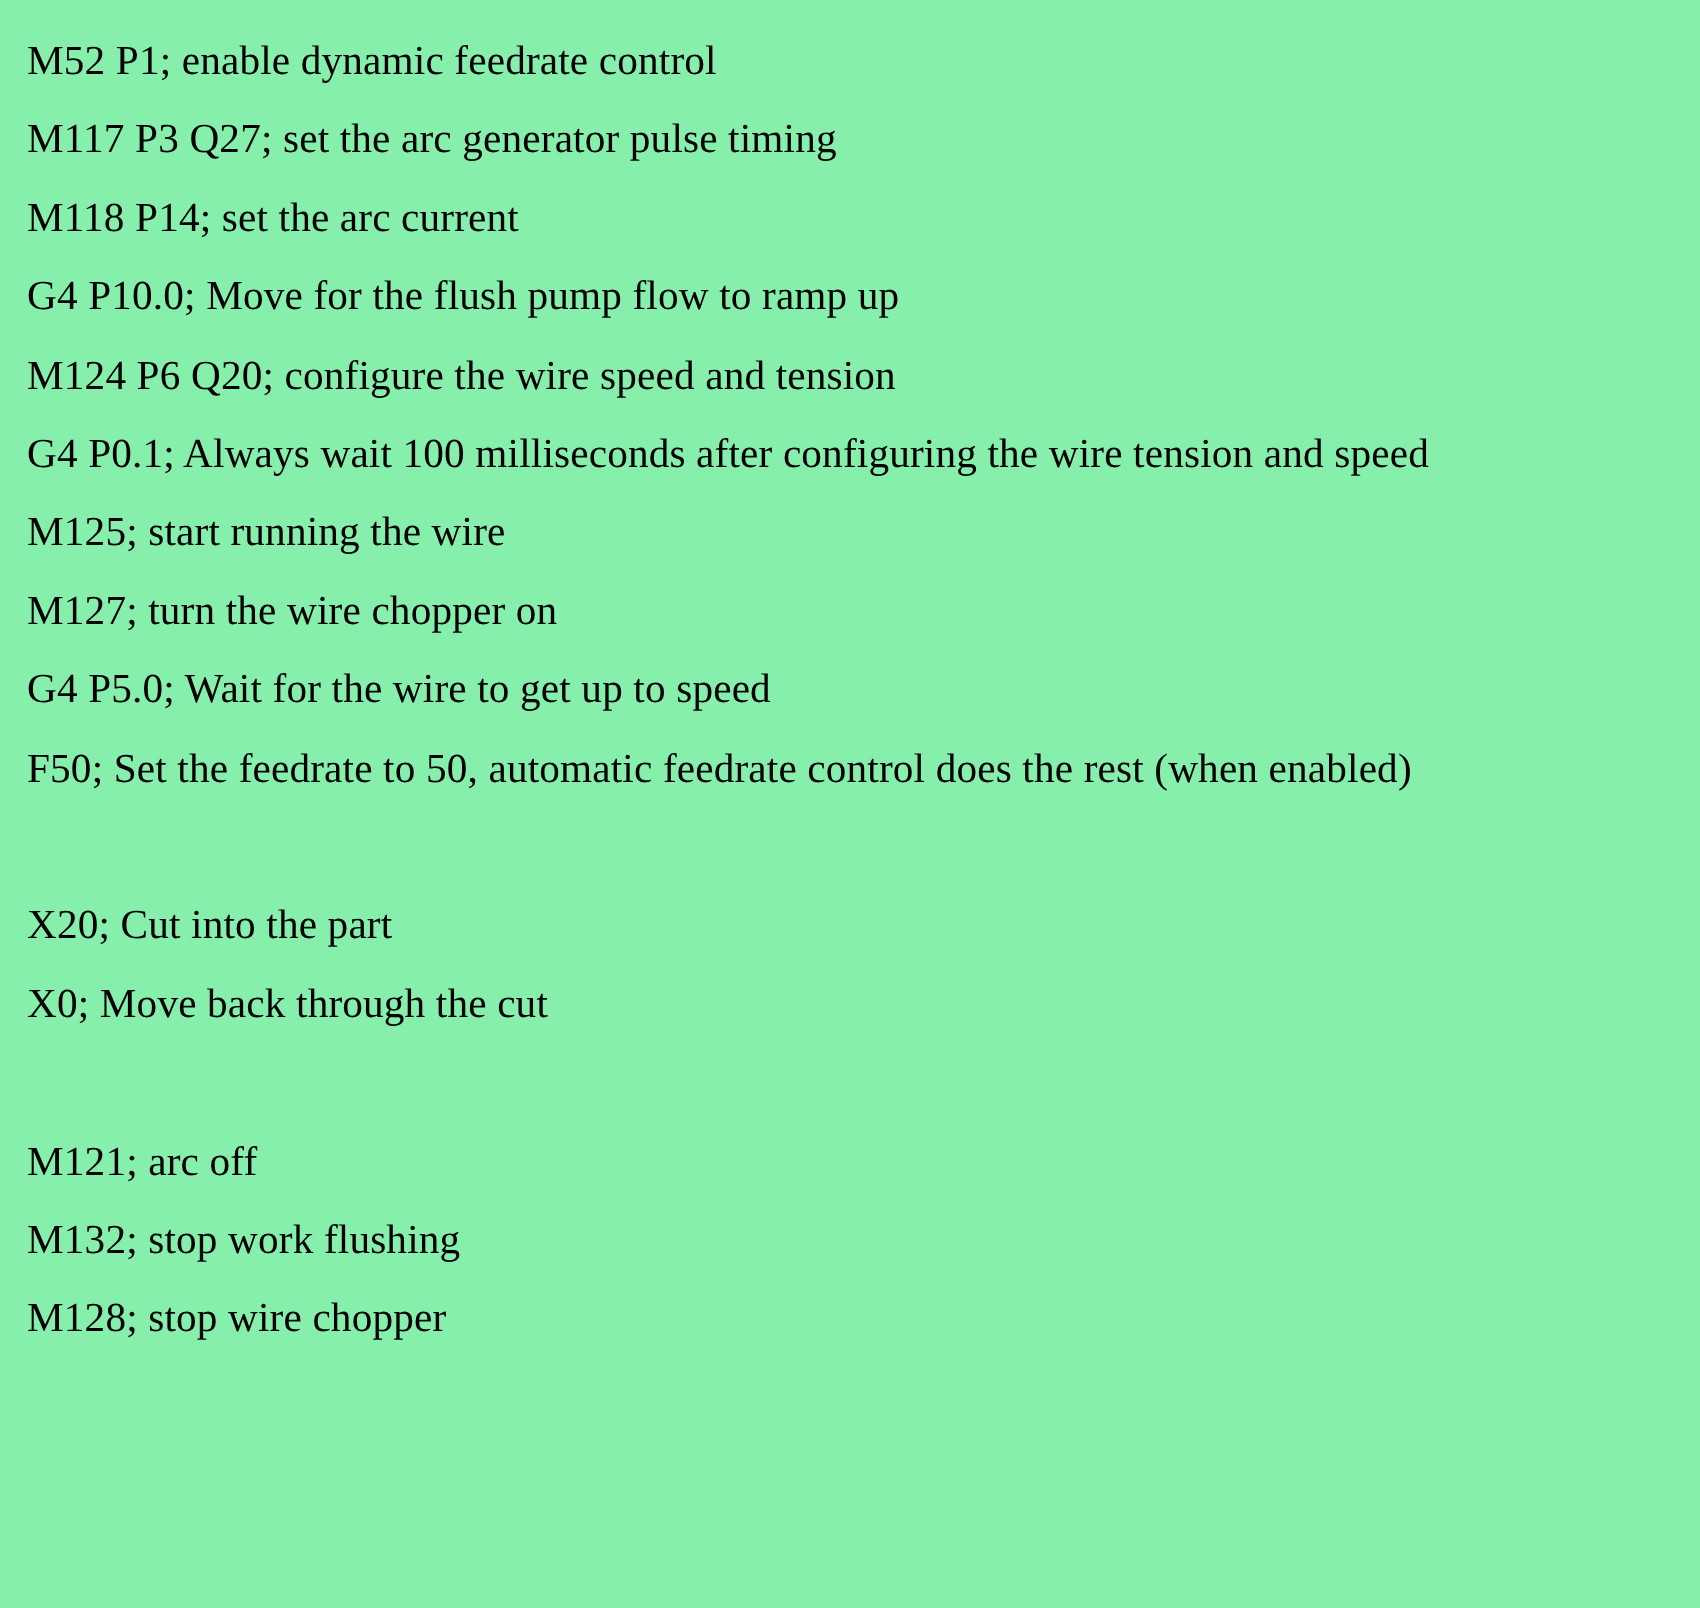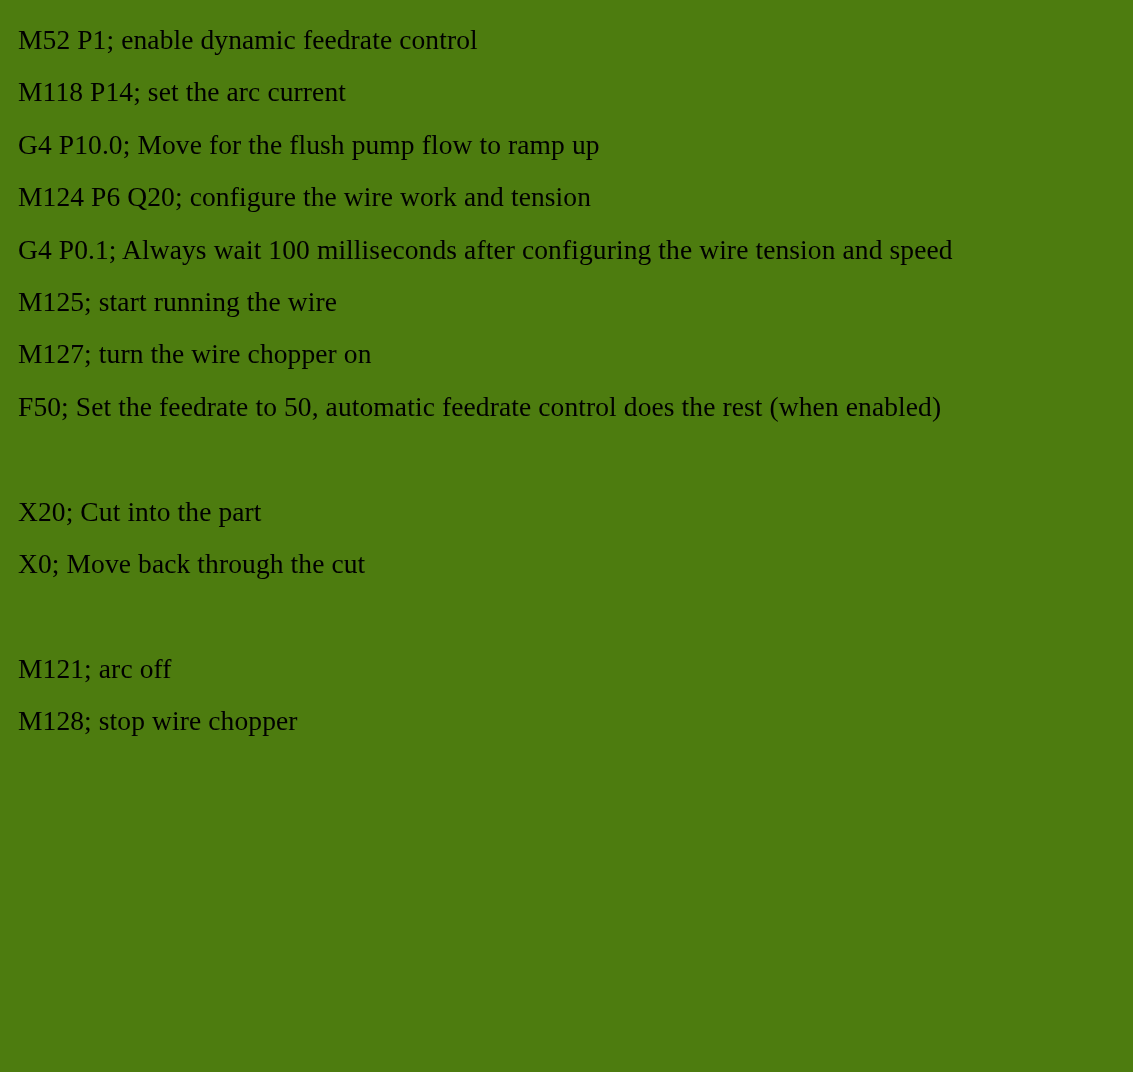--- a/index.html
+++ b/index.html
@@ -12,21 +12,21 @@
     height: 1072px;
     font-family: "Liberation Serif", "DejaVu Serif", serif;
     color: #000000;
     overflow: hidden;
   }
   .page {
     box-sizing: border-box;
     width: 1133px;
     height: 1072px;
     padding: 14px 18px 0 18px;
-    background: #4d7c0f;
+    background: #86efac;
   }
   .code-block {
     display: block;
   }
   .code-line {
     font-size: 27.5px;
     line-height: 52.4px;
     white-space: pre;
     letter-spacing: 0.1px;
     color: #000000;
@@ -34,27 +34,30 @@
   .code-line.blank {
     height: 52.4px;
   }
 </style>
 </head>
 <body>
 
 <div class="page">
   <div class="code-block" id="code-block">
       <div class="code-line">M52 P1; enable dynamic feedrate control</div>
+      <div class="code-line">M117 P3 Q27; set the arc generator pulse timing</div>
       <div class="code-line">M118 P14; set the arc current</div>
       <div class="code-line">G4 P10.0; Move for the flush pump flow to ramp up</div>
-      <div class="code-line">M124 P6 Q20; configure the wire work and tension</div>
+      <div class="code-line">M124 P6 Q20; configure the wire speed and tension</div>
       <div class="code-line">G4 P0.1; Always wait 100 milliseconds after configuring the wire tension and speed</div>
       <div class="code-line">M125; start running the wire</div>
       <div class="code-line">M127; turn the wire chopper on</div>
+      <div class="code-line">G4 P5.0; Wait for the wire to get up to speed</div>
       <div class="code-line">F50; Set the feedrate to 50, automatic feedrate control does the rest (when enabled)</div>
       <div class="code-line blank"></div>
       <div class="code-line">X20; Cut into the part</div>
       <div class="code-line">X0; Move back through the cut</div>
       <div class="code-line blank"></div>
       <div class="code-line">M121; arc off</div>
+      <div class="code-line">M132; stop work flushing</div>
       <div class="code-line">M128; stop wire chopper</div>
     </div>
 </div>
 
 </body></html>

